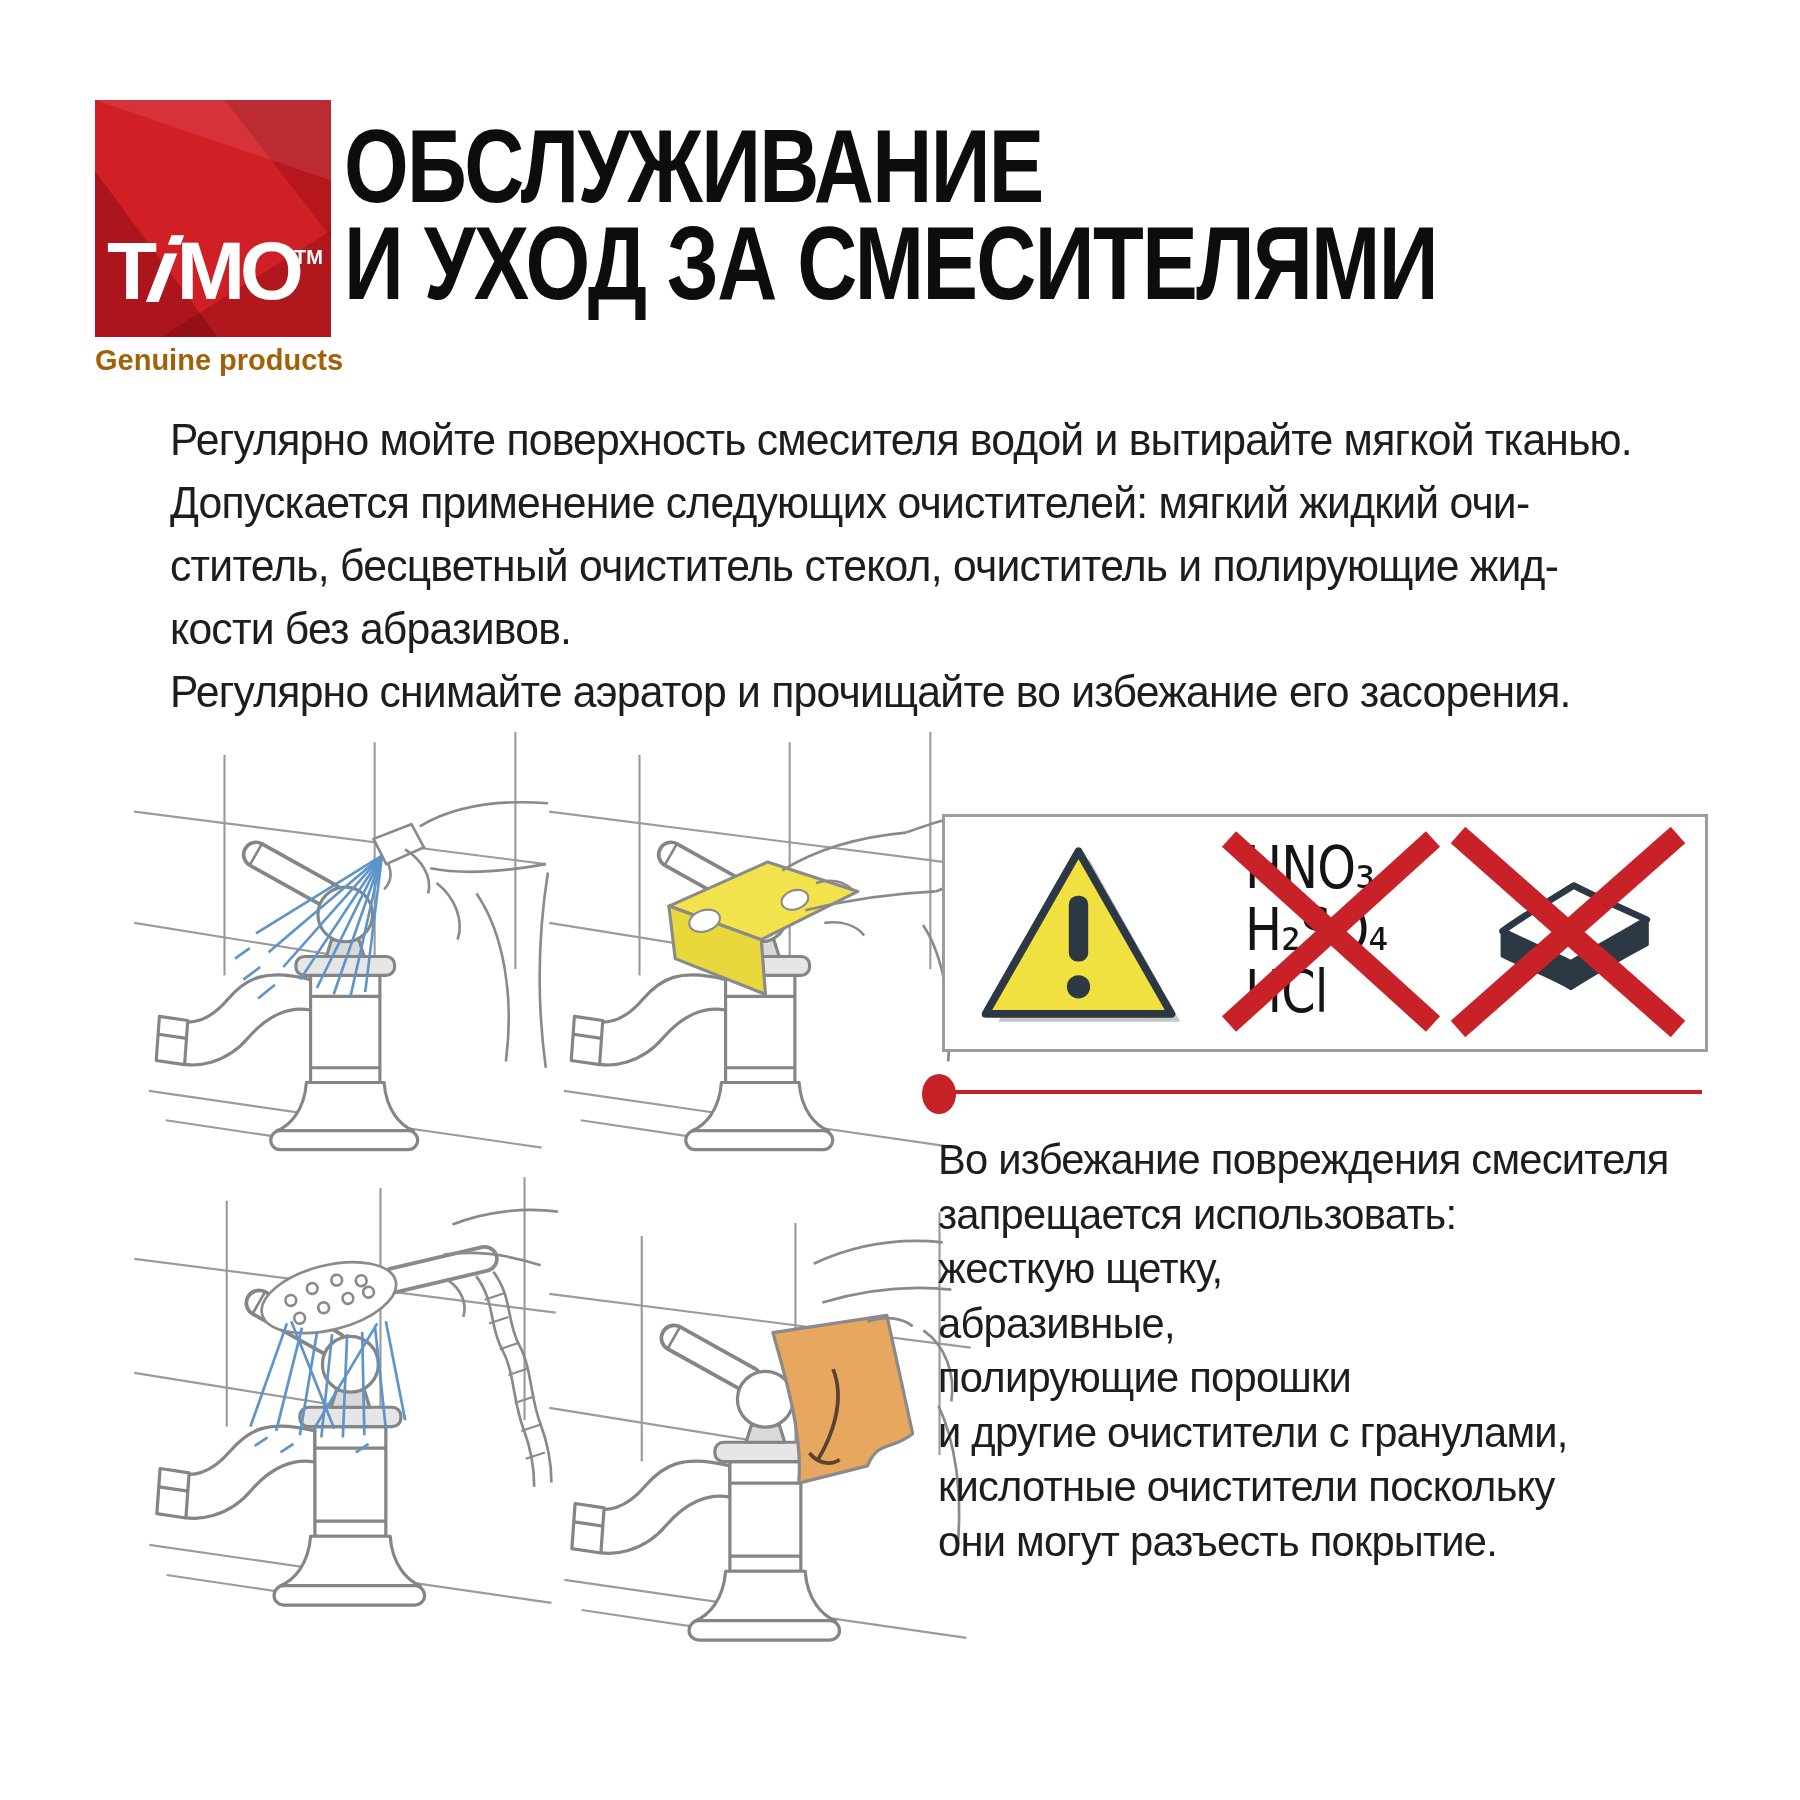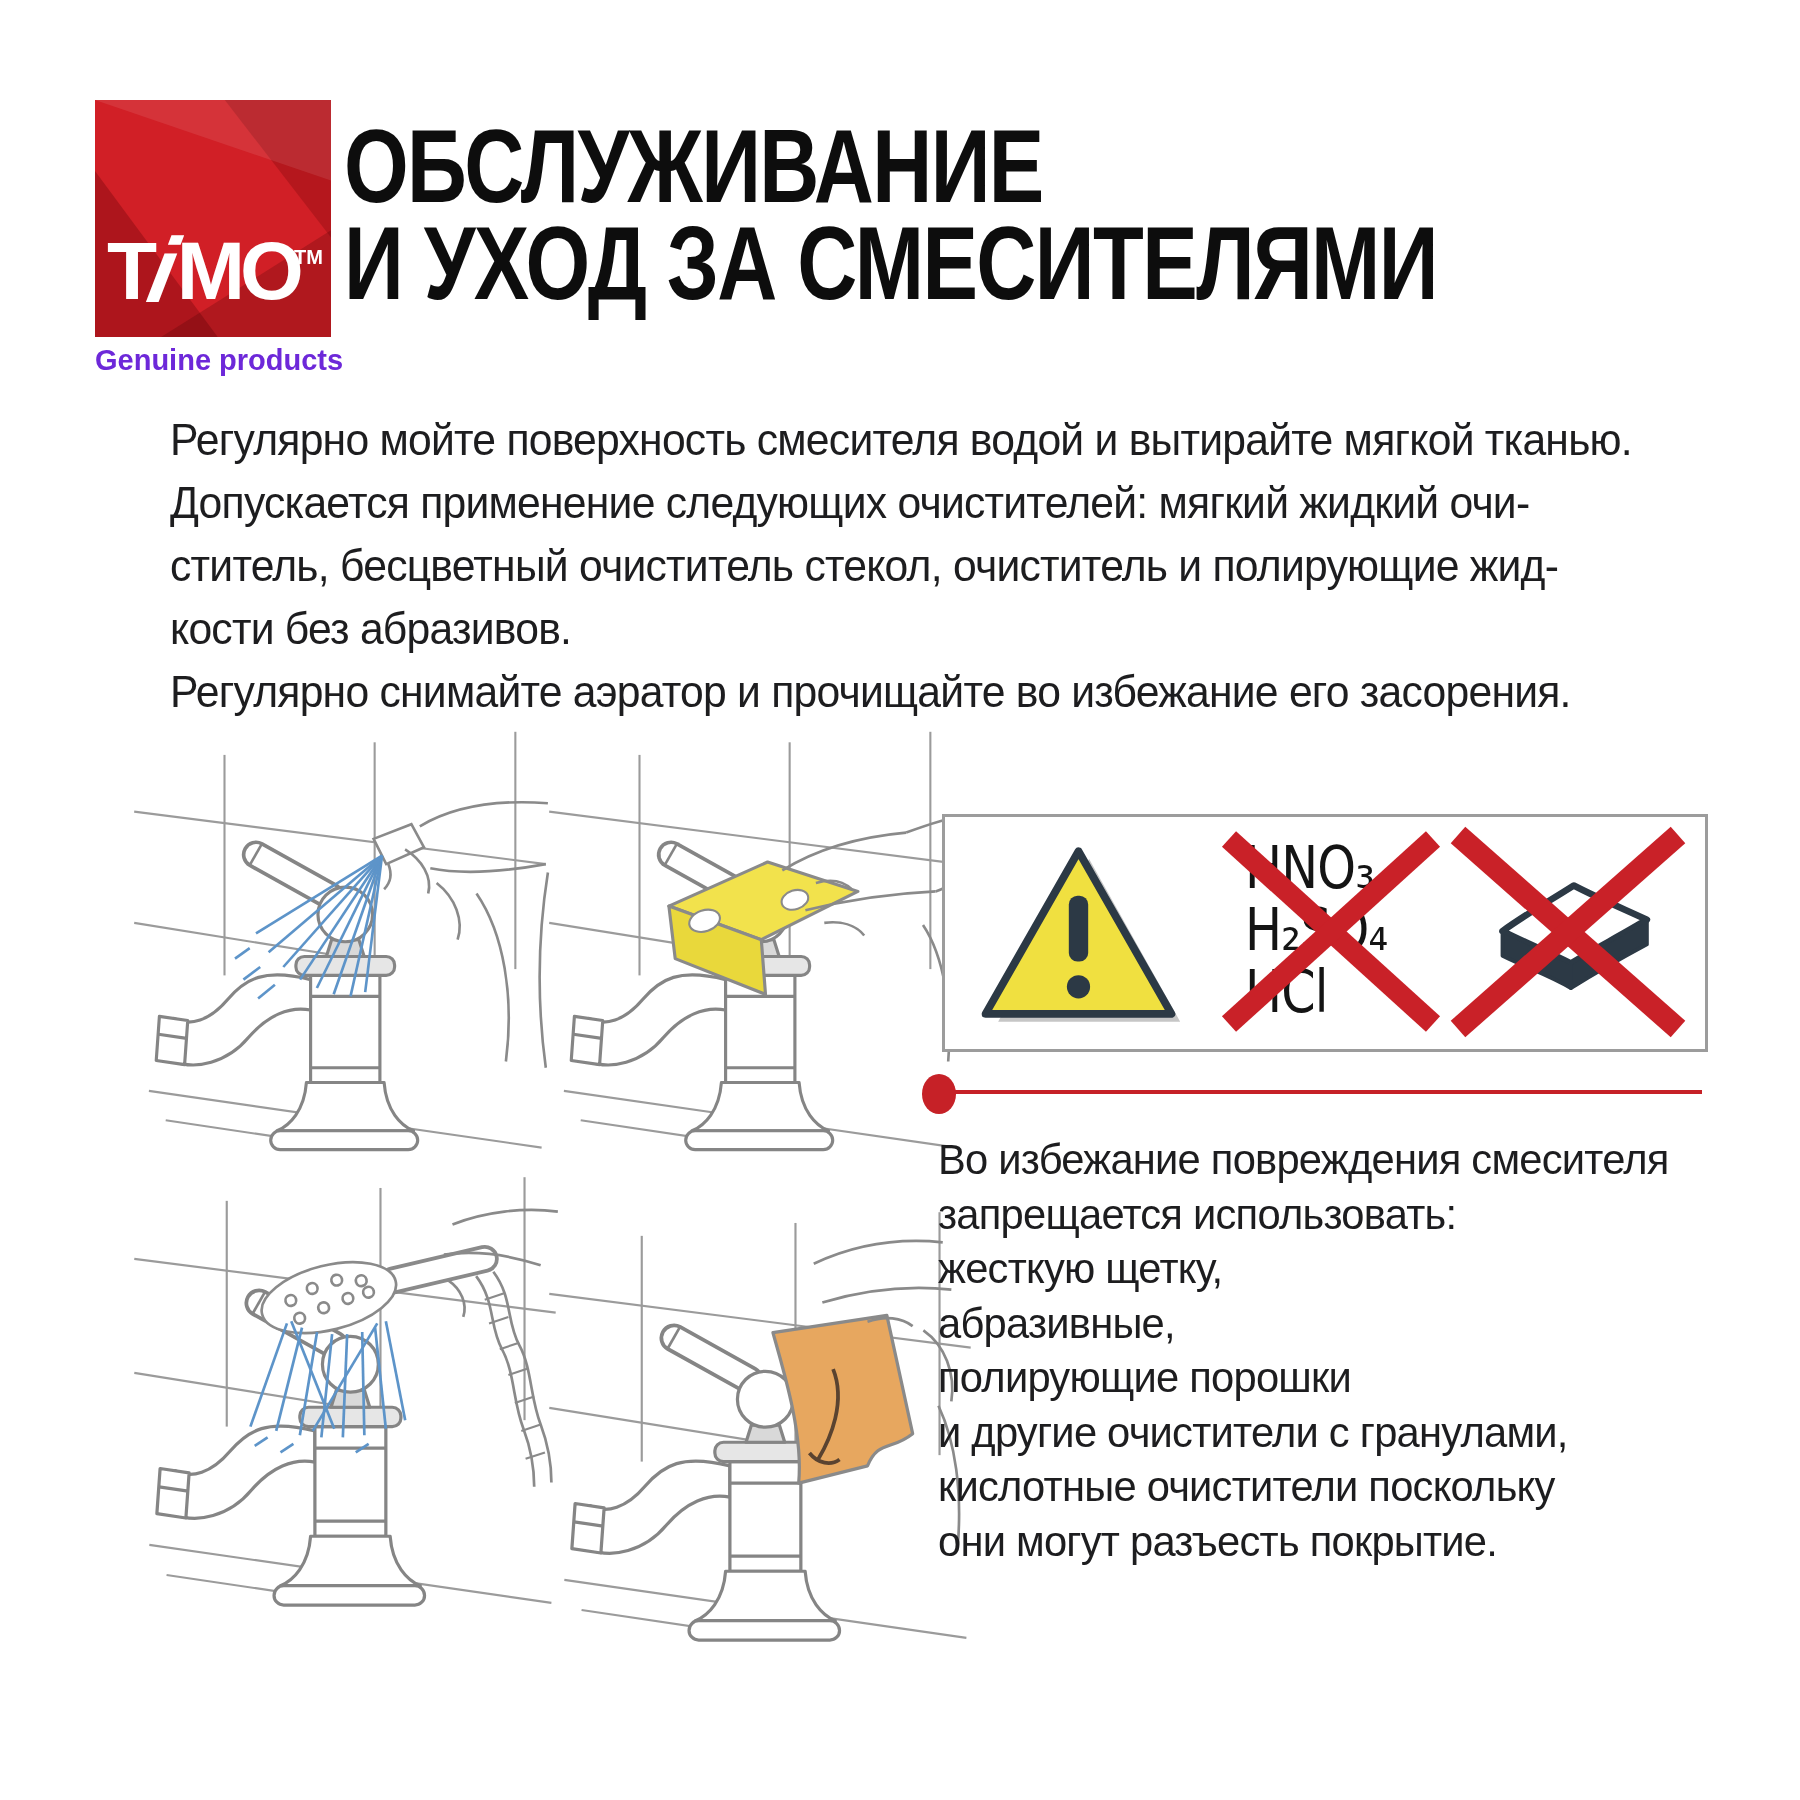--- a/index.html
+++ b/index.html
@@ -10,21 +10,21 @@
   .logo{left:95px;top:100px;width:236px;height:237px;background:#d11f26;overflow:hidden;}
   .facet{position:absolute;inset:0;}
   .facet.f1{background:rgba(90,0,5,.30);clip-path:polygon(0% 100%,0% 30%,52% 100%);}
   .facet.f2{background:rgba(90,0,5,.24);clip-path:polygon(100% 0%,55% 0%,100% 58%);}
   .facet.f3{background:rgba(255,255,255,.09);clip-path:polygon(0% 0%,100% 0%,100% 34%);}
   .facet.f4{background:rgba(60,0,4,.22);clip-path:polygon(28% 100%,100% 55%,100% 100%);}
   .logo-word{position:absolute;left:12px;bottom:24px;color:#fff;font-weight:bold;line-height:1;letter-spacing:-5px;white-space:nowrap;}
   .lt{font-size:82px;}
   .li{display:inline-block;font-size:92px;transform:skewX(-21deg) translateY(3px);margin:0 3px 0 1px;}
   .logo-tm{position:absolute;right:8px;top:146px;color:#fff;font-weight:bold;font-size:20px;letter-spacing:0;}
-  .tagline{left:95px;top:344px;width:260px;font-size:29px;font-weight:bold;color:#6d28d9;}
+  .tagline{left:95px;top:344px;width:260px;font-size:29px;font-weight:bold;color:#a16207;}
 
   
   .title{left:344px;top:118px;font-size:104px;line-height:97px;font-weight:bold;color:#0d0d0d;letter-spacing:-2px;white-space:nowrap;transform:scaleX(.80);transform-origin:left top;}
 
   
   .intro{left:170px;top:408px;font-size:44px;line-height:63px;color:#1d1d1f;letter-spacing:-.8px;white-space:nowrap;transform:scaleX(.97);transform-origin:left top;}
 
   
   .warnbox{left:942px;top:814px;width:766px;height:238px;border:3px solid #9c9c9c;background:#fff;box-sizing:border-box;}
   .tri-wrap{position:absolute;left:27px;top:20px;width:213px;height:195px;}

